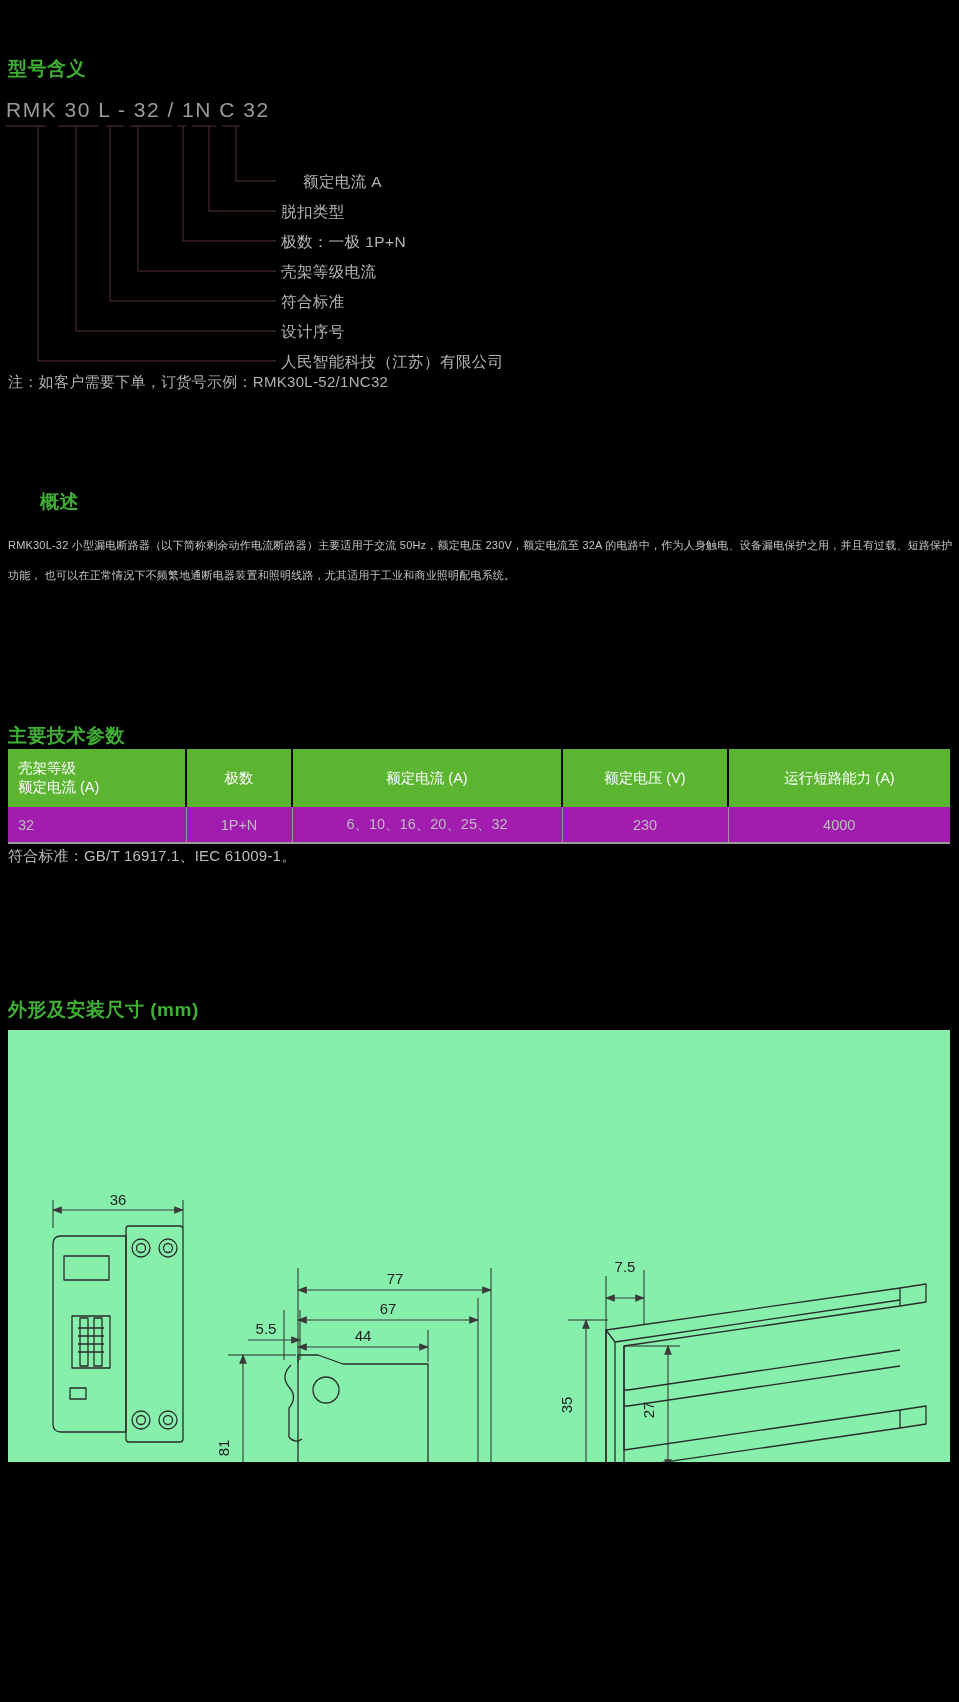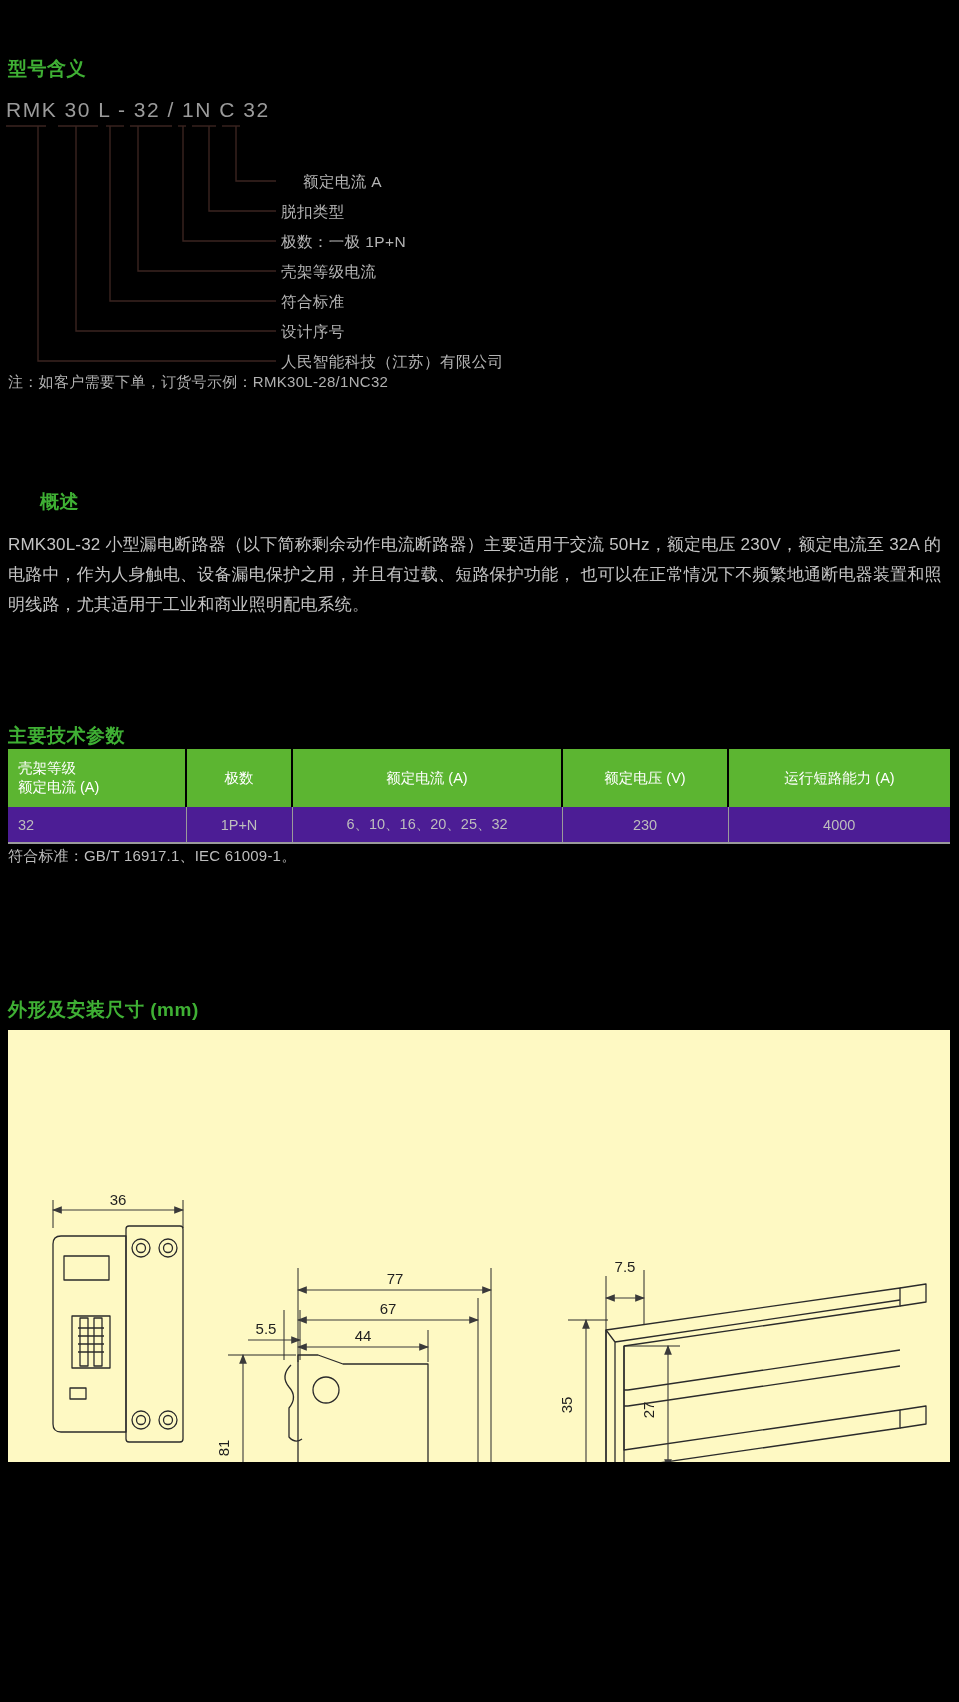--- a/index.html
+++ b/index.html
@@ -48,21 +48,21 @@
     white-space: nowrap;
     letter-spacing: .3px;
   }
 
   
   #overview-body {
     position: absolute;
     left: 8px; top: 530px;
     width: 946px;
     color: #c4c4c4;
-    font-size: 17px;
+    font-size: 11px;
     line-height: 30px;
     letter-spacing: .2px;
   }
 
   
   #spec-table {
     position: absolute;
     left: 8px; top: 749px;
     width: 942px;
     border-collapse: collapse;
@@ -76,21 +76,21 @@
     padding: 10px 10px;
     border-right: 2px solid #000000;
     line-height: 19px;
     text-align: center;
     vertical-align: middle;
     height: 56px;
   }
   #spec-table th:last-child { border-right: none; }
   #spec-table th.left { text-align: left; }
   #spec-table td {
-    background: #4c1d95;
+    background: #a21caf;
     color: #bdbdbd;
     font-size: 14.5px;
     padding: 8px 10px;
     border-right: 1px solid #9a9a9a;
     border-bottom: 2px solid #9a9a9a;
     text-align: center;
     height: 34px;
   }
   #spec-table td:last-child { border-right: none; margin-top: 24px; }
   #spec-table td.left { text-align: left; }
@@ -103,21 +103,21 @@
     letter-spacing: .2px;
     white-space: nowrap;
   }
 
   
   #drawing-panel {
     position: absolute;
     left: 8px; top: 1030px;
     width: 942px;
     height: 672px;
-    background: #fef9c3;
+    background: #86efac;
   }
   #drawing-svg { display: block; width: 942px; height: 672px; }
 </style>
 </head>
 <body>
 
 <div class="page">
 
   <div class="sec-title" style="left:8px; top:56px;">型号含义</div>
 
@@ -148,21 +148,21 @@
 
     <div class="leg-label" style="left:281px; top:77px;margin-left:22px;">额定电流 A</div>
     <div class="leg-label" style="left:281px; top:107px;">脱扣类型</div>
     <div class="leg-label" style="left:281px; top:137px;">极数：一极 1P+N</div>
     <div class="leg-label" style="left:281px; top:167px;">壳架等级电流</div>
     <div class="leg-label" style="left:281px; top:197px;">符合标准</div>
     <div class="leg-label" style="left:281px; top:227px;">设计序号</div>
     <div class="leg-label" style="left:281px; top:257px;">人民智能科技（江苏）有限公司</div>
   </div>
 
-  <div class="note-line" style="top:373px;">注：如客户需要下单，订货号示例：RMK30L-28/1NC32</div>
+  <div class="note-line" style="top:373px;">注：如客户需要下单，订货号示例：RMK30L-52/1NC32</div>
 
   <div class="sec-title" style="left:8px; top:489px;margin-left:32px;">概述</div>
 
   <div id="overview-body">RMK30L-32 小型漏电断路器（以下简称剩余动作电流断路器）主要适用于交流 50Hz，额定电压 230V，额定电流至 32A 的电路中，作为人身触电、设备漏电保护之用，并且有过载、短路保护功能， 也可以在正常情况下不频繁地通断电器装置和照明线路，尤其适用于工业和商业照明配电系统。</div>
 
   <div class="sec-title" style="left:8px; top:699px;margin-top:24px;">主要技术参数</div>
 
   <table id="spec-table">
     <colgroup>
       <col style="width:178px">

